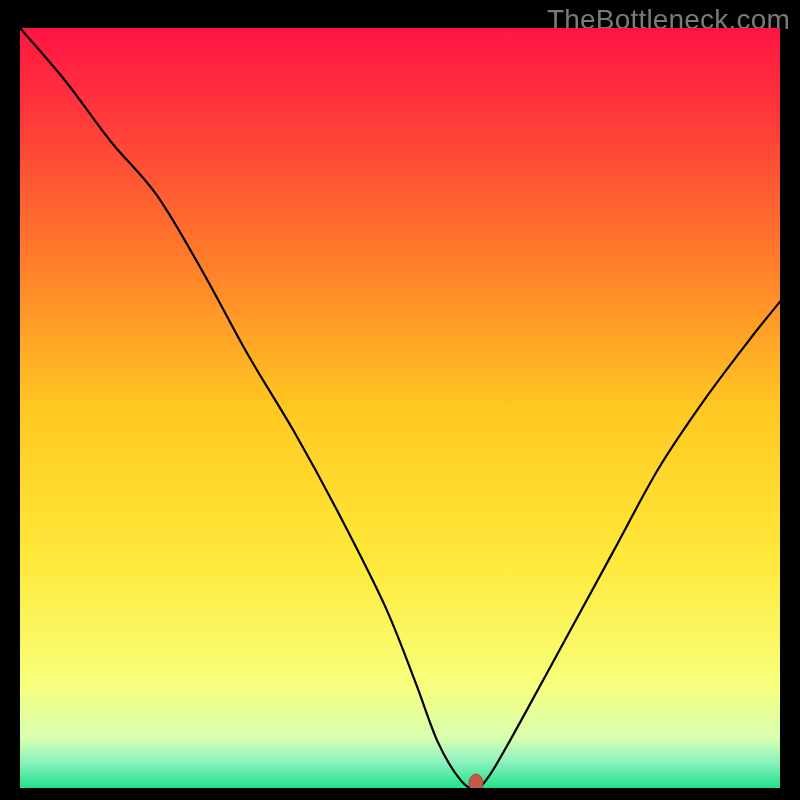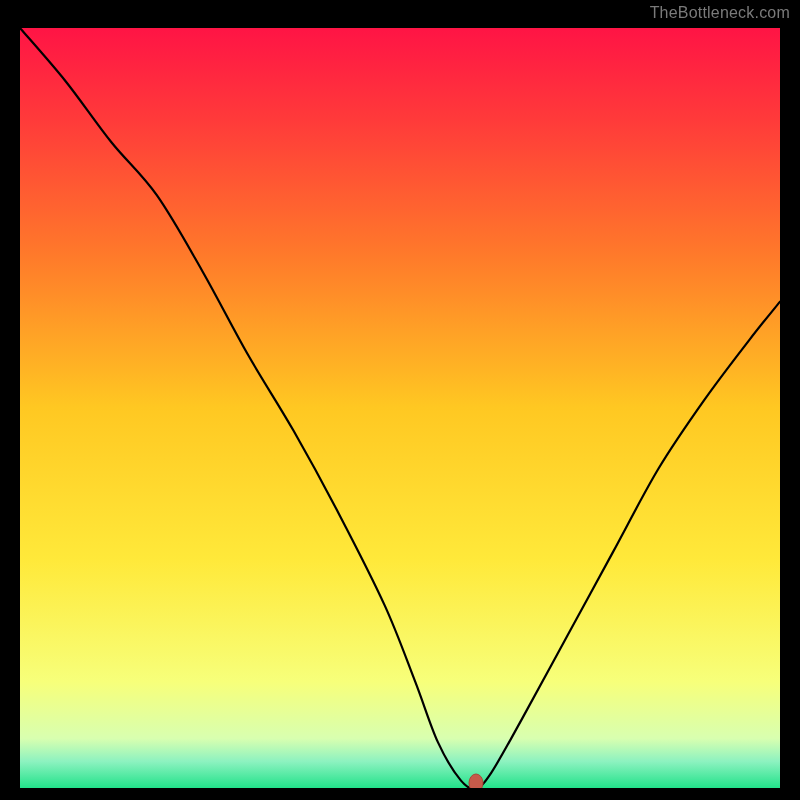--- a/index.html
+++ b/index.html
@@ -17,21 +17,21 @@
     top: 0;
     width: 800px;
     height: 800px;
     background: #000;
   }
   .watermark {
     position: absolute;
     top: 4px;
     right: 10px;
     color: #7a7a7a;
-    font-size: 16px;
+    font-size: 28px;
     letter-spacing: 0.2px;
     user-select: none;
   }
   .plot {
     position: absolute;
     left: 20px;
     top: 28px;
     width: 760px;
     height: 760px;
   }

